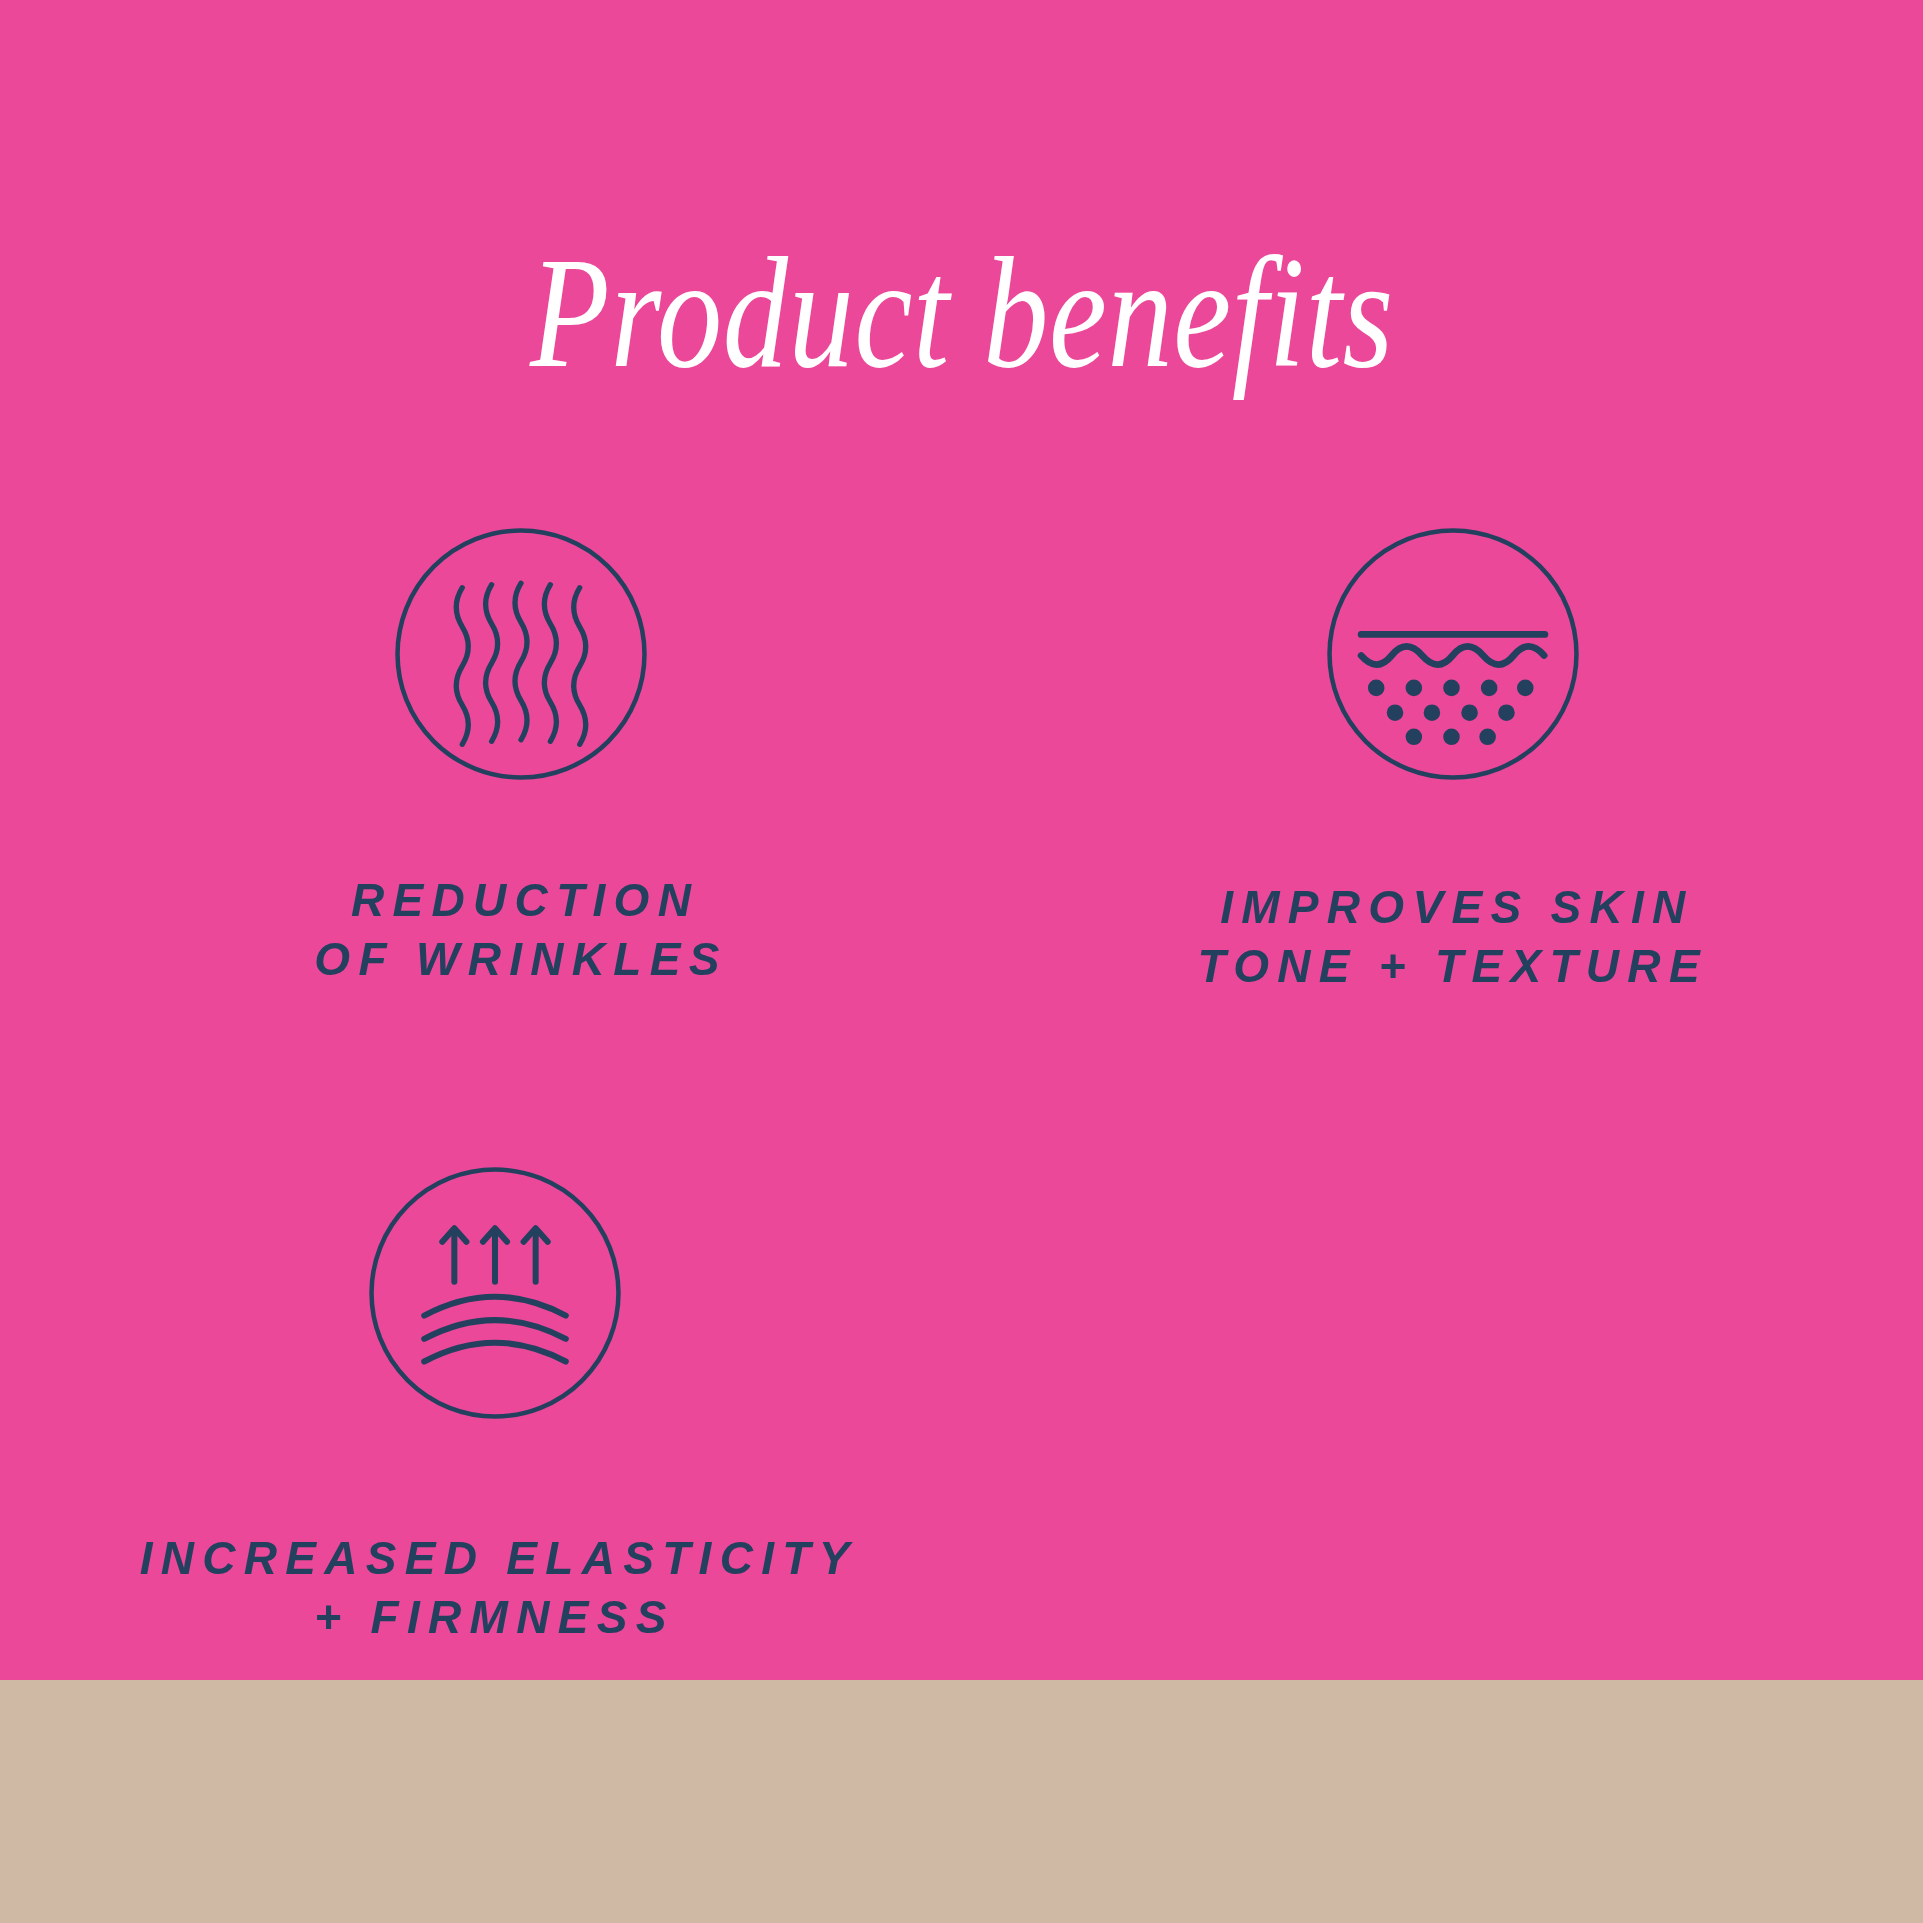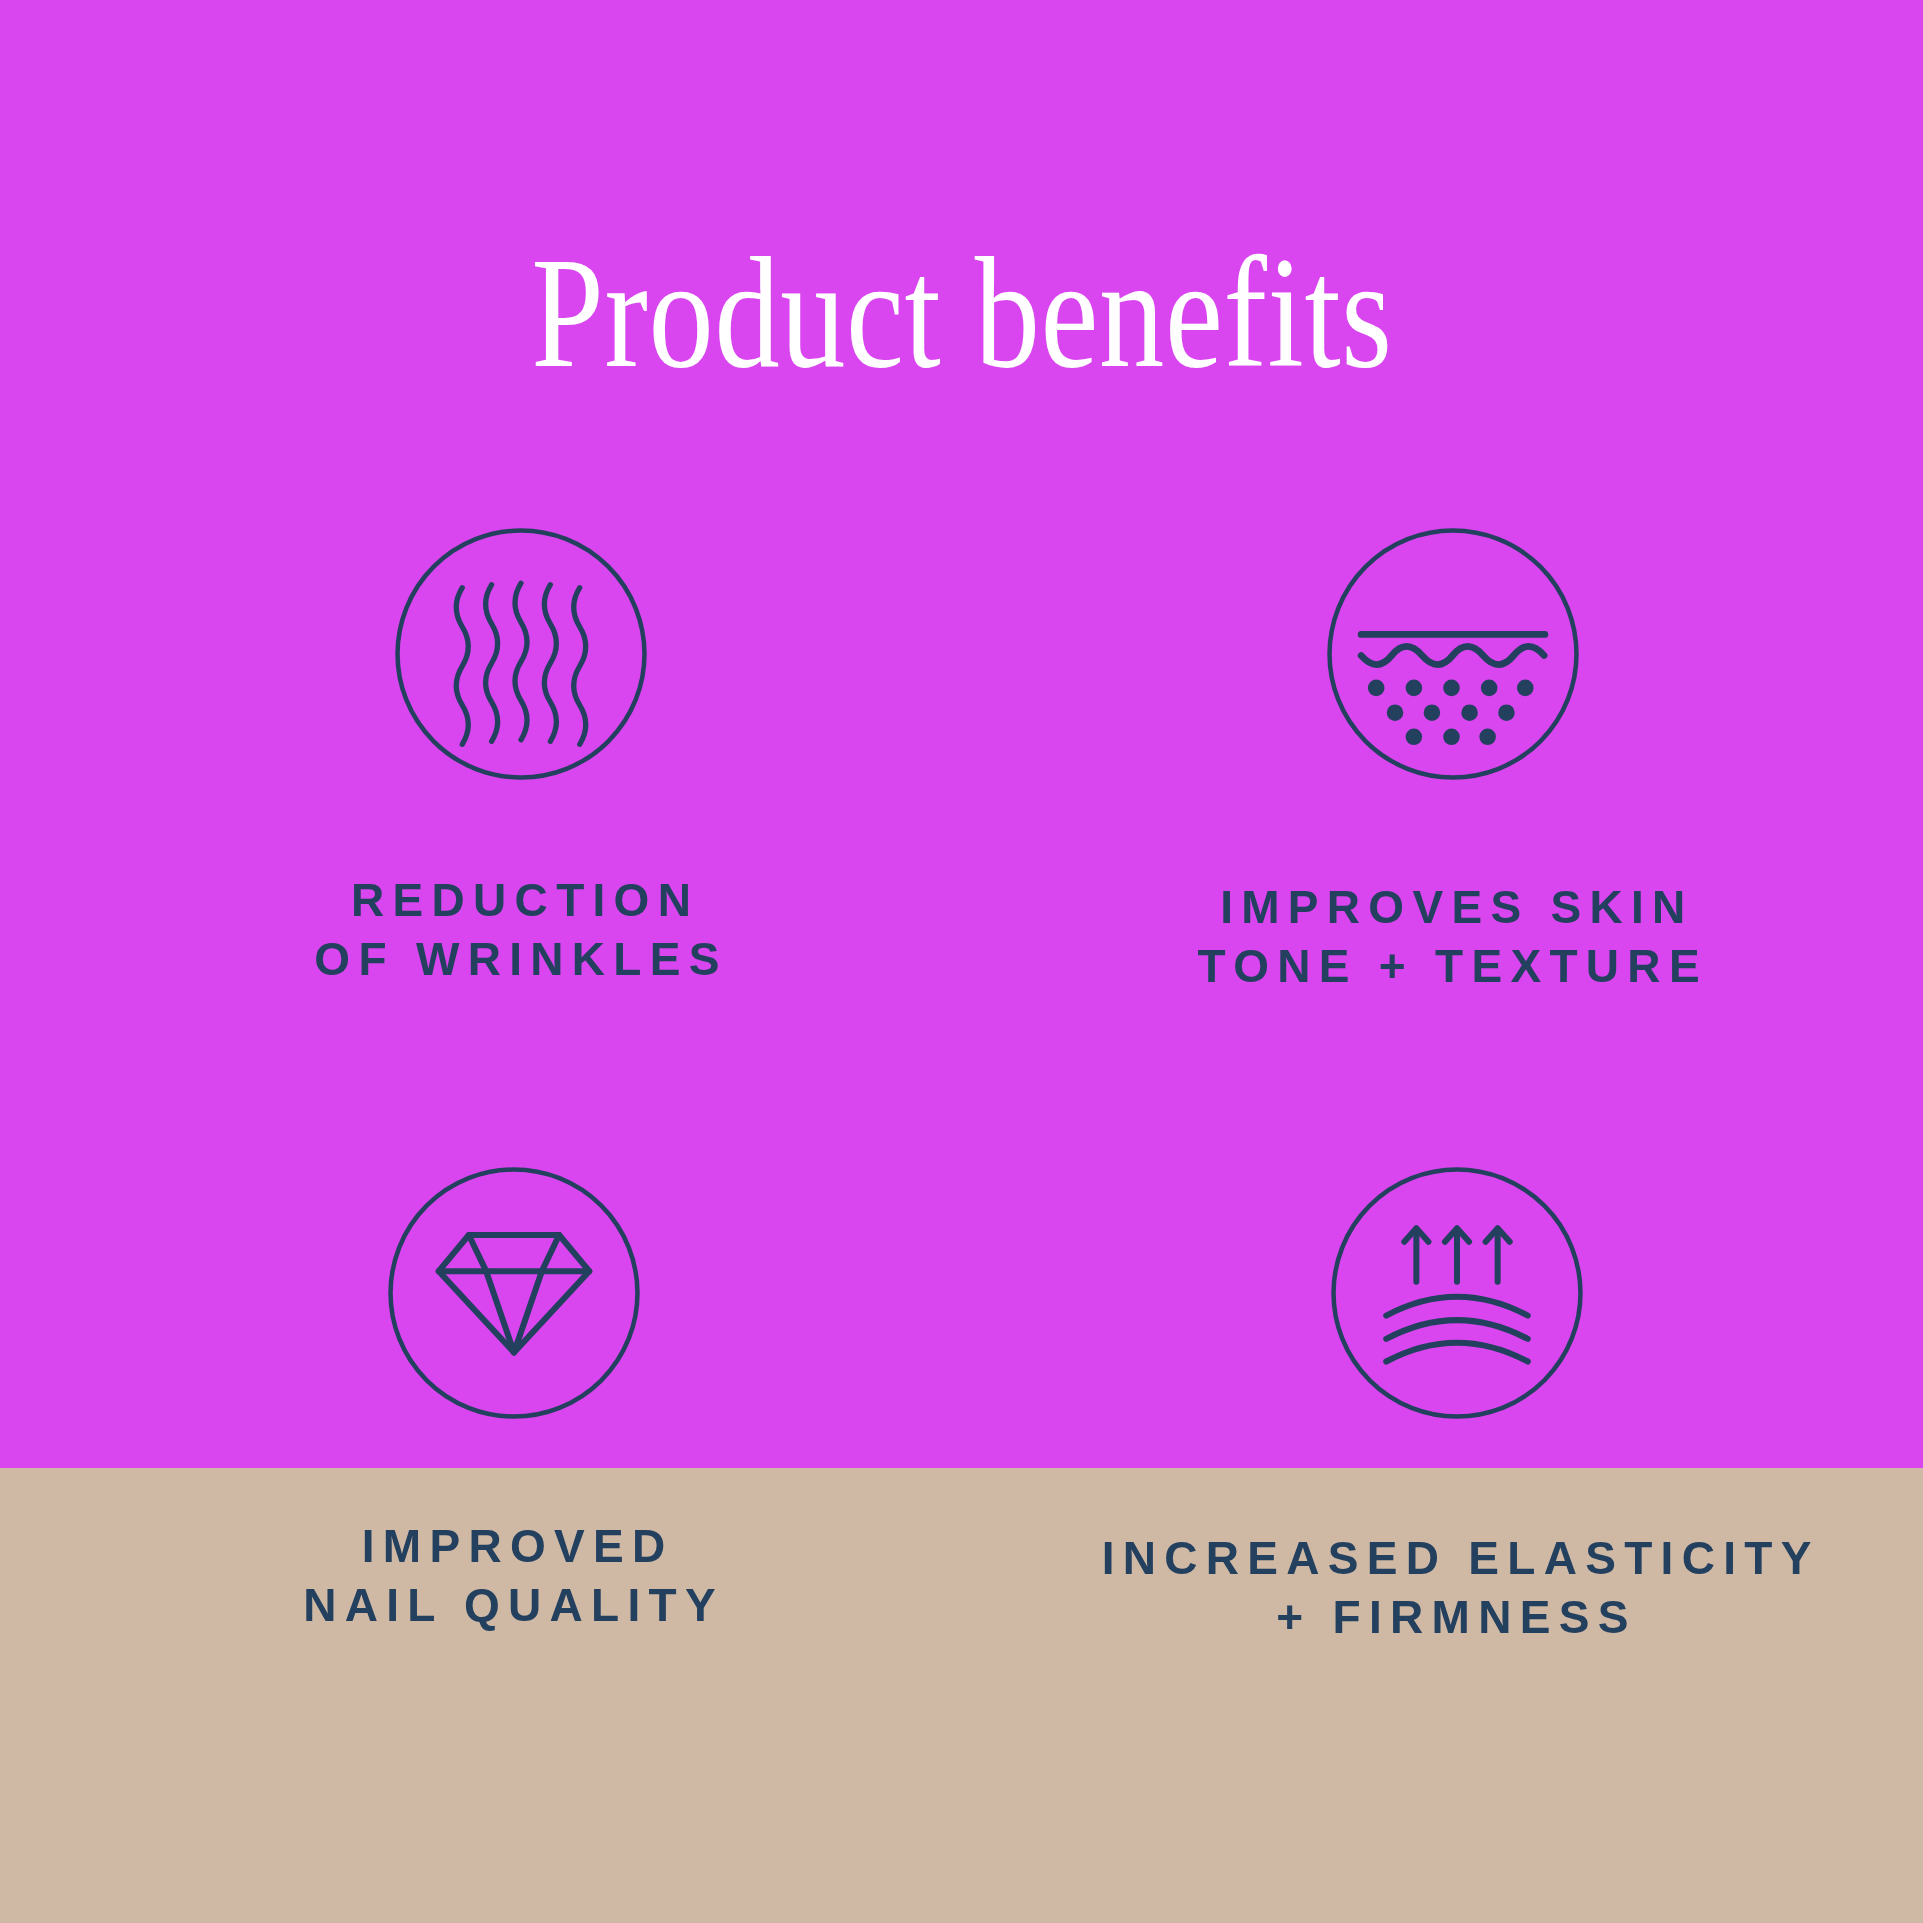--- a/index.html
+++ b/index.html
@@ -9,23 +9,24 @@
   body {
     width: 1924px;
     height: 1924px;
     background: #cfb9a5;
     font-family: "Liberation Sans", sans-serif;
     overflow: hidden;
   }
   .poster {
     position: relative;
     width: 1924px;
-    height: 1468px;
-    background: #d946ef;
+    height: 1680px;
+    background: #ec4899;
     box-sizing: border-box;
+    font-style: italic;
   }
 
   
   .title {
     position: absolute;
     top: 233px;
     left: 0;
     width: 1924px;
     text-align: center;
     color: #ffffff;
@@ -130,35 +131,20 @@
             <circle cx="118" cy="280" r="11"></circle>
             <circle cx="168" cy="280" r="11"></circle>
             <circle cx="216" cy="280" r="11"></circle>
           </g>
         </svg>
       </div>
       <div class="benefit-label">IMPROVES SKIN
 TONE + TEXTURE</div>
     </div>
 
-    <div class="cell c2">
-      <div class="icon-wrap">
-        <svg viewBox="0 0 340 340" xmlns="http://www.w3.org/2000/svg">
-          <circle cx="170" cy="170" r="164" fill="none" stroke="#24405f" stroke-width="6"></circle>
-          <g fill="none" stroke="#24405f" stroke-width="8" stroke-linejoin="round" stroke-linecap="round">
-            <path d="M110 93 L230 93 L270 141 L170 249 L70 141 Z"></path>
-            <line x1="70" y1="141" x2="270" y2="141"></line>
-            <path d="M110 93 L133 141 L170 249"></path>
-            <path d="M230 93 L207 141 L170 249"></path>
-          </g>
-        </svg>
-      </div>
-      <div class="benefit-label">IMPROVED
-NAIL QUALITY</div>
-    </div>
 
     <div class="cell c3">
       <div class="icon-wrap">
         <svg viewBox="0 0 340 340" xmlns="http://www.w3.org/2000/svg">
           <circle cx="170" cy="170" r="164" fill="none" stroke="#24405f" stroke-width="6"></circle>
           <g fill="none" stroke="#24405f" stroke-width="8" stroke-linecap="round" stroke-linejoin="round">
             <line x1="116" y1="86" x2="116" y2="155"></line>
             <path d="M100 102 L116 84 L132 102"></path>
             <line x1="170" y1="86" x2="170" y2="155"></line>
             <path d="M154 102 L170 84 L186 102"></path>

